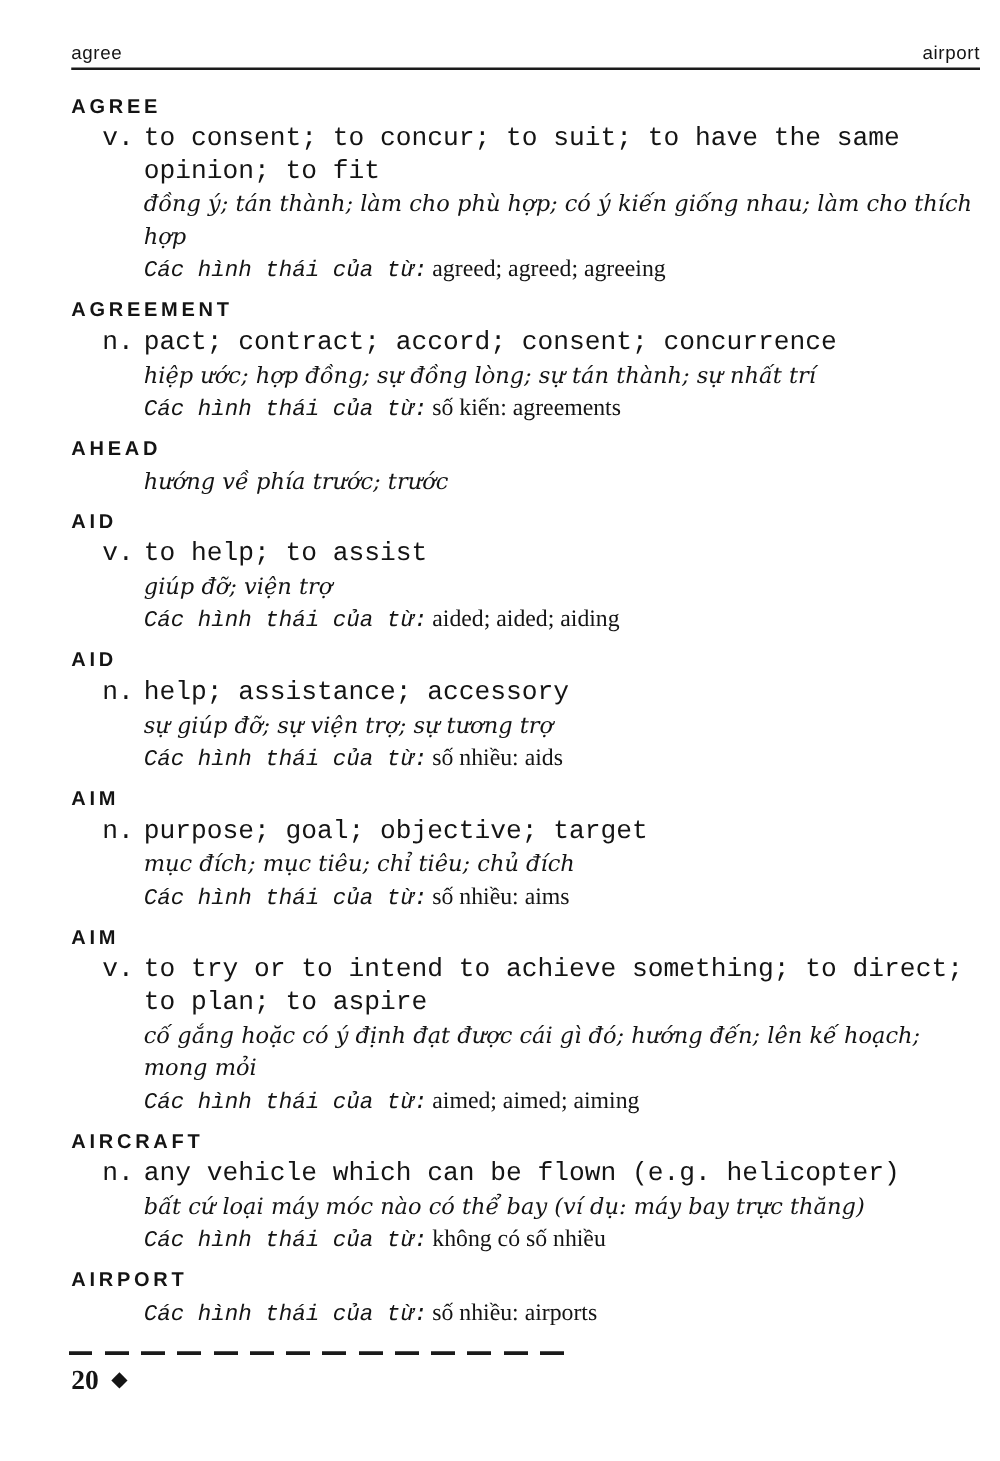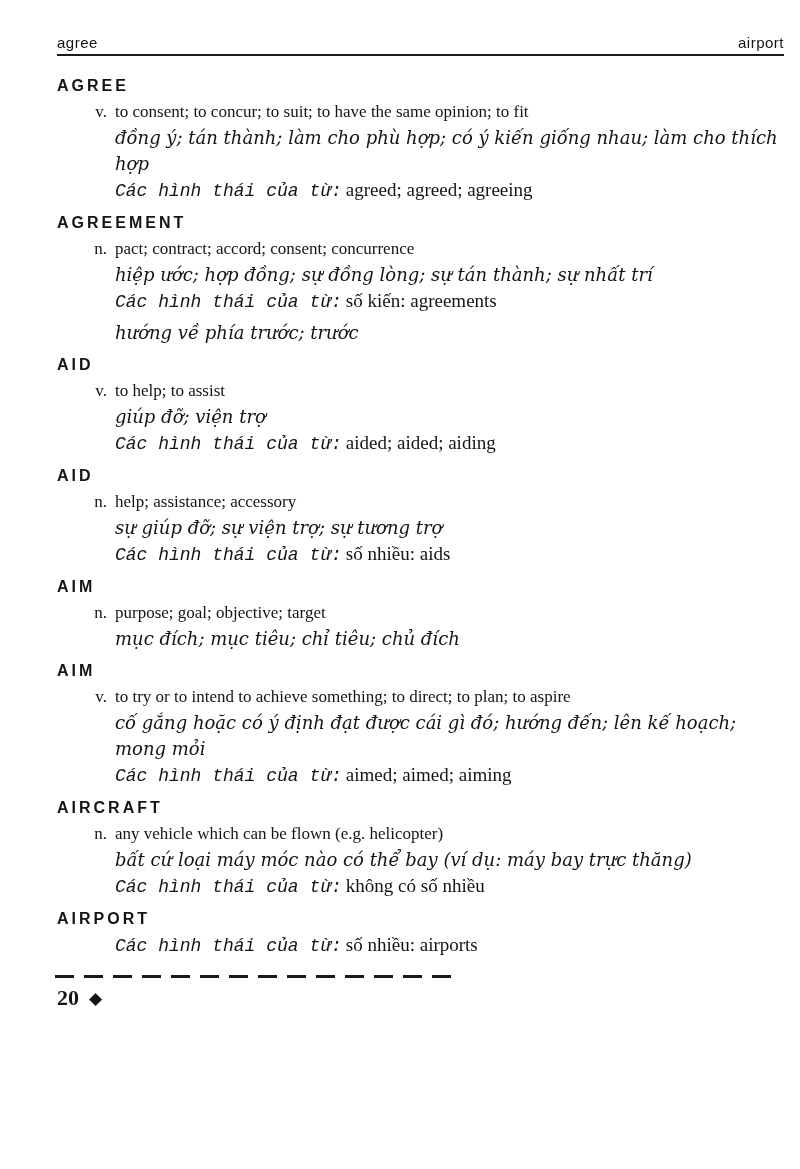--- a/index.html
+++ b/index.html
@@ -24,22 +24,22 @@
 
   .headword {
     font-family: "Liberation Sans", sans-serif;
     font-weight: bold; font-size: 16px; letter-spacing: 3px;
     line-height: 27px; margin: 0;
   }
 
   p { margin: 0; line-height: 26px; }
 
   .def {
-    font-family: Liberation Serif, serif;
-    font-size: 17px;
+    font-family: Liberation Mono, monospace;
+    font-size: 21px;
     padding-left: 58px; text-indent: -58px;
   }
   .pos {
     display: inline-block; width: 50px; text-align: right;
     margin-right: 8px; text-indent: 0;
   }
 
   .vn {
     font-family: "DejaVu Serif", "Liberation Serif", serif;
     font-style: italic; font-size: 18px;
@@ -90,20 +90,21 @@
     </div>
 
     <div class="entry">
       <h2 class="headword">AGREEMENT</h2>
       <p class="def"><span class="pos">n.</span><span>pact; contract; accord; consent; concurrence</span></p>
       <p class="vn">hiệp ước; hợp đồng; sự đồng lòng; sự tán thành; sự nhất trí</p>
       <p class="forms"><span class="label">Các hình thái của từ:</span> <span class="value">số kiến: agreements</span></p>
     </div>
 
     <div class="entry">
+      <h2 class="headword">AHEAD</h2>
       <p class="vn">hướng về phía trước; trước</p>
     </div>
 
     <div class="entry">
       <h2 class="headword">AID</h2>
       <p class="def"><span class="pos">v.</span><span>to help; to assist</span></p>
       <p class="vn">giúp đỡ; viện trợ</p>
       <p class="forms"><span class="label">Các hình thái của từ:</span> <span class="value">aided; aided; aiding</span></p>
     </div>
 
@@ -111,20 +112,21 @@
       <h2 class="headword">AID</h2>
       <p class="def"><span class="pos">n.</span><span>help; assistance; accessory</span></p>
       <p class="vn">sự giúp đỡ; sự viện trợ; sự tương trợ</p>
       <p class="forms"><span class="label">Các hình thái của từ:</span> <span class="value">số nhiều: aids</span></p>
     </div>
 
     <div class="entry">
       <h2 class="headword">AIM</h2>
       <p class="def"><span class="pos">n.</span><span>purpose; goal; objective; target</span></p>
       <p class="vn">mục đích; mục tiêu; chỉ tiêu; chủ đích</p>
+      <p class="forms"><span class="label">Các hình thái của từ:</span> <span class="value">số nhiều: aims</span></p>
     </div>
 
     <div class="entry">
       <h2 class="headword">AIM</h2>
       <p class="def"><span class="pos">v.</span><span>to try or to intend to achieve something; to direct; to plan; to aspire</span></p>
       <p class="vn">cố gắng hoặc có ý định đạt được cái gì đó; hướng đến; lên kế hoạch; mong mỏi</p>
       <p class="forms"><span class="label">Các hình thái của từ:</span> <span class="value">aimed; aimed; aiming</span></p>
     </div>
 
     <div class="entry">

